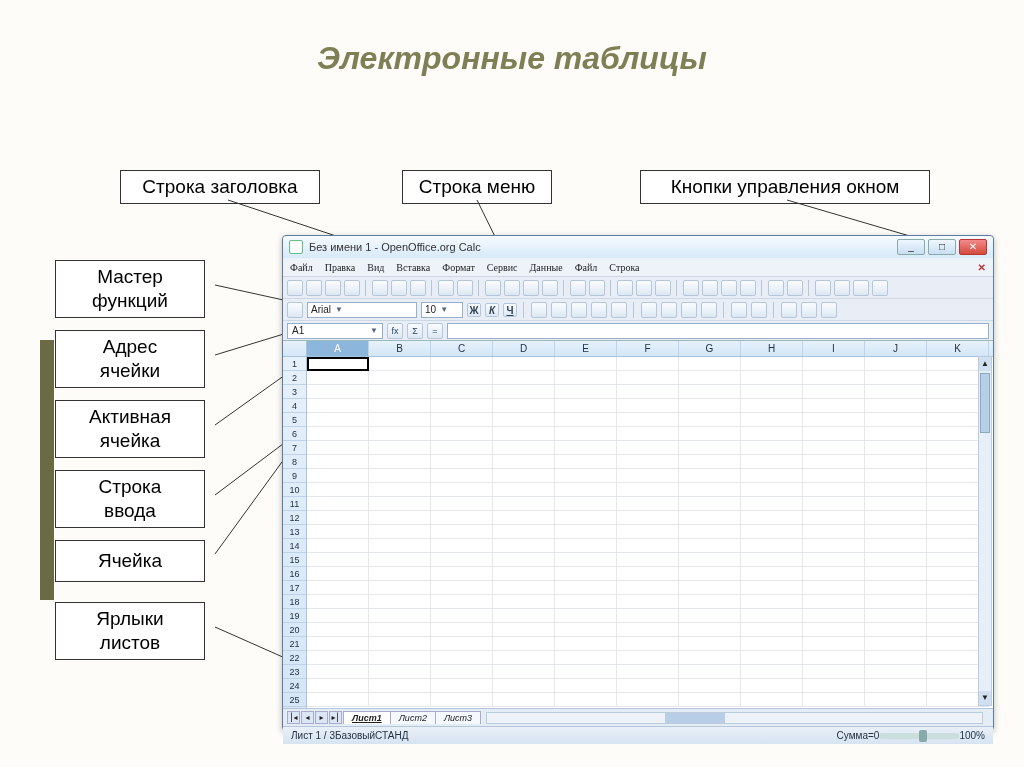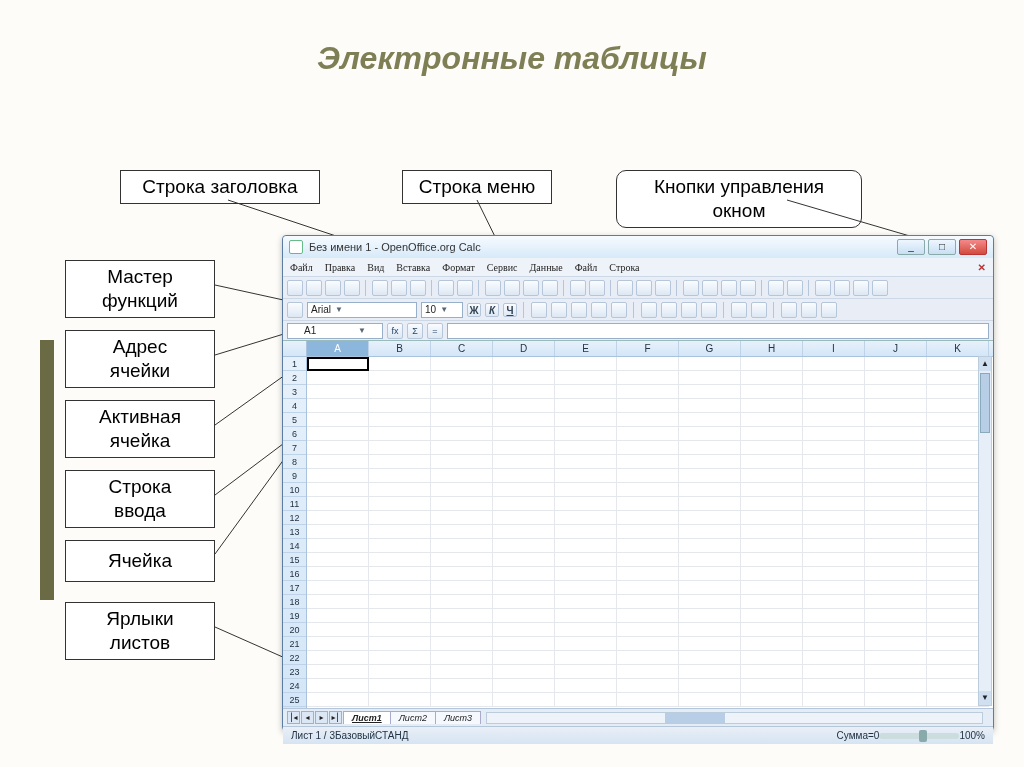--- a/index.html
+++ b/index.html
@@ -1,21 +1,21 @@
 <!DOCTYPE html>
 <html><head>
 <meta charset="utf-8">
 <style>
   * { box-sizing: border-box; margin: 0; padding: 0; }
   html, body { width: 1024px; height: 767px; overflow: hidden; font-family: Arial, sans-serif; background: #fff; }
   .slide { position: relative; width: 1024px; height: 767px; background: #fdfcf8; }
   .title { position: absolute; top: 40px; left: 0; width: 100%; text-align: center; font-size: 32px; font-weight: bold; font-style: italic; color: #7f7f56; }
   .sidebar-accent { position: absolute; left: 40px; top: 340px; width: 14px; height: 260px; background: #6a6a44; }
   .label-box { position: absolute; background: #fff; border: 1px solid #333; padding: 4px 12px; font-size: 19px; text-align: center; line-height: 1.25; }
-  .left-label { width: 150px; left: 65px; }
+  .left-label { width: 150px; left: 55px; }
   svg.lines { position: absolute; left: 0; top: 0; width: 1024px; height: 767px; pointer-events: none; }
   svg.lines line { stroke: #333; stroke-width: 1; }
 
   
   .win { position: absolute; left: 282px; top: 235px; width: 712px; height: 496px; background: #cfe4f7; border: 1px solid #5b7ca3; border-radius: 4px; box-shadow: 0 2px 6px rgba(0,0,0,0.25); font-size: 10px; color: #222; }
   .titlebar { height: 22px; background: linear-gradient(#f6fbff, #d7e9f9); display: flex; align-items: center; padding: 0 6px; border-radius: 4px 4px 0 0; }
   .titlebar .doc-icon { width: 14px; height: 14px; margin-right: 6px; background: #fff; border: 1px solid #6b8; border-radius: 2px; }
   .titlebar .wtitle { flex: 1; font-size: 11px; color: #333; }
   .win-ctrls { display: flex; gap: 3px; }
   .win-btn { width: 28px; height: 16px; border: 1px solid #8aa; background: linear-gradient(#eef6ff,#c9dff2); border-radius: 2px; text-align: center; line-height: 13px; font-size: 10px; }
@@ -28,21 +28,21 @@
   .toolbar { height: 22px; background: #e9eef6; border-top: 1px solid #cdd8e6; display: flex; align-items: center; padding: 0 4px; gap: 3px; overflow: hidden; }
   .tb-btn { width: 16px; height: 16px; background: linear-gradient(#fafcff,#dde8f3); border: 1px solid #b5c6da; border-radius: 2px; }
   .tb-sep { width: 2px; height: 16px; border-left: 1px solid #b5c6da; margin: 0 2px; }
 
   .fmtbar { height: 22px; background: #e9eef6; border-top: 1px solid #cdd8e6; display: flex; align-items: center; padding: 0 4px; gap: 4px; overflow: hidden; }
   .combo { height: 16px; background: #fff; border: 1px solid #98afc9; font-size: 10px; display: flex; align-items: center; padding: 0 3px; }
   .combo .dd { margin-left: 4px; color: #567; font-size: 8px; }
   .fmtbar .bki { width: 14px; height: 14px; border: 1px solid #b5c6da; border-radius: 2px; background: linear-gradient(#fafcff,#dde8f3); text-align:center; line-height:13px; font-size:10px; font-weight:bold; color:#345; }
 
   .formulabar { height: 20px; background: #e9eef6; border-top: 1px solid #cdd8e6; display: flex; align-items: center; padding: 0 4px; gap: 4px; }
-  .namebox { width: 96px; height: 16px; background: #fff; border: 1px solid #98afc9; font-size: 10px; padding: 0 16px; display: flex; align-items: center; gap: 16px; }
+  .namebox { width: 96px; height: 16px; background: #fff; border: 1px solid #98afc9; font-size: 10px; padding: 0 4px; display: flex; align-items: center; gap: 16px; }
   .namebox .dd { margin-left: auto; color: #567; font-size: 8px; }
   .fx-btn { width: 16px; height: 16px; border: 1px solid #b5c6da; background: linear-gradient(#fafcff,#dde8f3); text-align:center; line-height:14px; font-size:9px; color:#246; border-radius:2px; }
   .formula-input { flex: 1; height: 16px; background: #fff; border: 1px solid #98afc9; }
 
   .grid-area { position: relative; height: 368px; background: #fff; border-top: 1px solid #9bb; display: flex; }
   .row-gutter { width: 24px; background: linear-gradient(#e7f1fb,#d4e6f7); border-right: 1px solid #a9c3dc; }
   .row-gutter .corner { height: 16px; background: linear-gradient(#e7f1fb,#d4e6f7); border-bottom: 1px solid #a9c3dc; }
   .row-gutter .rh { height: 14px; border-bottom: 1px solid #bed3e8; text-align: center; font-size: 9px; color: #234; line-height: 14px; }
   .cols { flex: 1; position: relative; overflow: hidden; }
   .col-head-row { height: 16px; display: flex; background: linear-gradient(#e7f1fb,#d4e6f7); border-bottom: 1px solid #a9c3dc; }
@@ -71,21 +71,21 @@
 </head>
 <body>
 <div class="slide">
 
 <div class="title">Электронные таблицы</div>
 
 <div class="sidebar-accent"></div>
 
 <div class="label-box" style="left:120px; top:170px; width:200px;">Строка заголовка</div>
 <div class="label-box" style="left:402px; top:170px; width:150px;">Строка меню</div>
-<div class="label-box" style="left:616px; top:170px; width:246px;border-radius:10px;">Кнопки управления окном</div>
+<div class="label-box" style="left:640px; top:170px; width:290px;">Кнопки управления окном</div>
 
 <div class="label-box left-label" style="top:260px;">Мастер<br>функций</div>
 <div class="label-box left-label" style="top:330px;">Адрес<br>ячейки</div>
 <div class="label-box left-label" style="top:400px;">Активная<br>ячейка</div>
 <div class="label-box left-label" style="top:470px;">Строка<br>ввода</div>
 <div class="label-box left-label" style="top:540px; padding-top:8px; padding-bottom:8px;">Ячейка</div>
 <div class="label-box left-label" style="top:602px;">Ярлыки<br>листов</div>
 
 <div class="label-box" style="left:536px; top:400px; width:180px;">Панели<br>инструментов</div>
 <div class="label-box" style="left:432px; top:530px; width:150px;">Строка<br>состояния</div>

